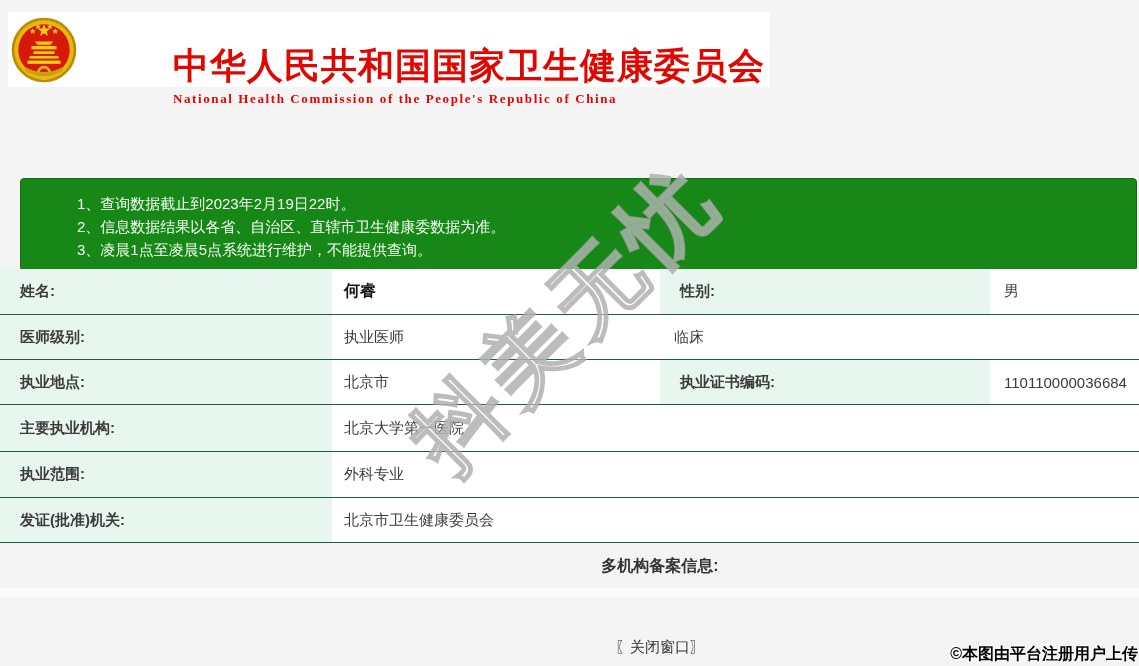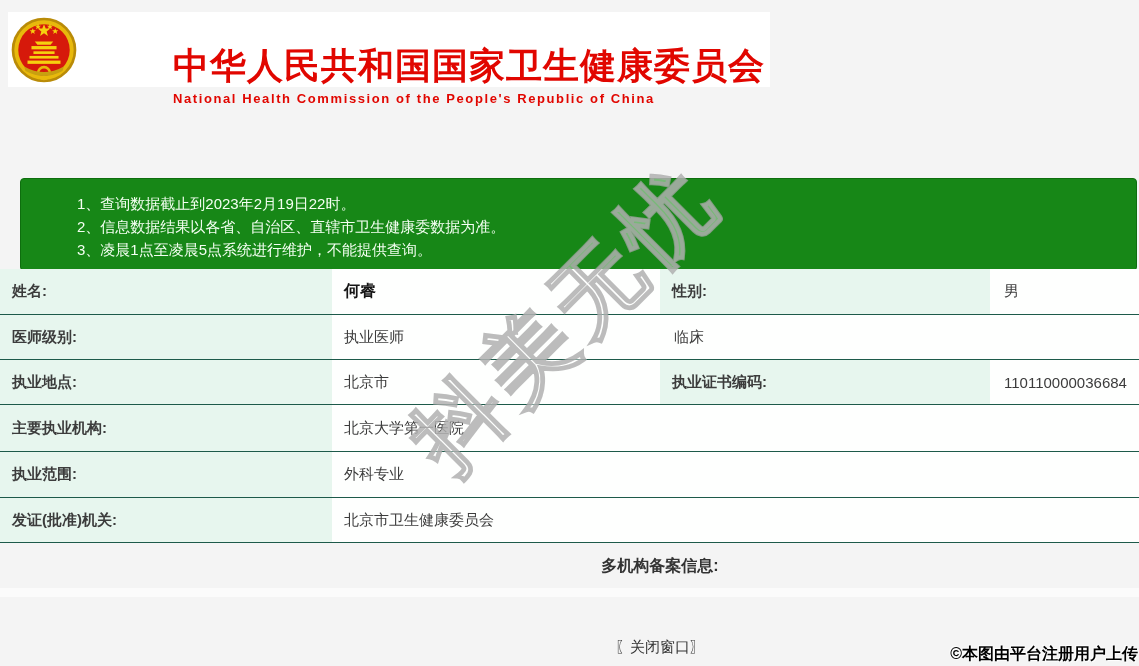--- a/index.html
+++ b/index.html
@@ -25,21 +25,21 @@
     background:#ffffff;display:flex;align-items:flex-start;
   }
   .emblem{position:absolute;left:3px;top:3px;width:66px;height:70px;}
   .titles{position:absolute;left:165px;top:6px;white-space:nowrap;margin-top:28px;}
   .title-cn{
     font-size:36px;font-weight:bold;color:var(--brand-red);
     letter-spacing:1px;line-height:40px;
   }
   .title-en{
     font-size:13px;font-weight:bold;color:var(--brand-red);
-    letter-spacing:1.6px;margin-top:5px;
+    letter-spacing:1.6px;margin-top:5px;font-family:Liberation Serif, serif;
   }
   
   .notice{
     position:absolute;left:20px;top:154px;width:1117px;height:93px;
     background:var(--notice-green);
     border:1px solid var(--notice-border);
     border-radius:4px;
     padding:13px 0 0 56px;
     margin-top:24px;
   }
@@ -52,21 +52,21 @@
   }
   .row{
     display:flex;align-items:center;
     border-bottom:1px solid var(--separator-green);
     background:#fefffe;
   }
   .r1{height:46px}.r2{height:45px}.r3{height:45px}
   .r4{height:47px}.r5{height:46px}.r6{height:45px}
   .lab{
     width:332px;height:100%;background:var(--label-cell-mint);
-    display:flex;align-items:center;padding-left:12px;
+    display:flex;align-items:center;padding-left:20px;
     font-weight:bold;font-size:15px;color:#3c3c3c;flex:none;
   }
   .lab.second{width:330px;}
   .val{
     width:328px;padding-left:12px;font-size:15px;color:#3c3c3c;flex:none;
     white-space:nowrap;
   }
   .val.wide{width:988px;}
   .val.last{width:330px;padding-left:14px;}
   .val.name{font-weight:bold;color:#151515;font-size:16px;}

